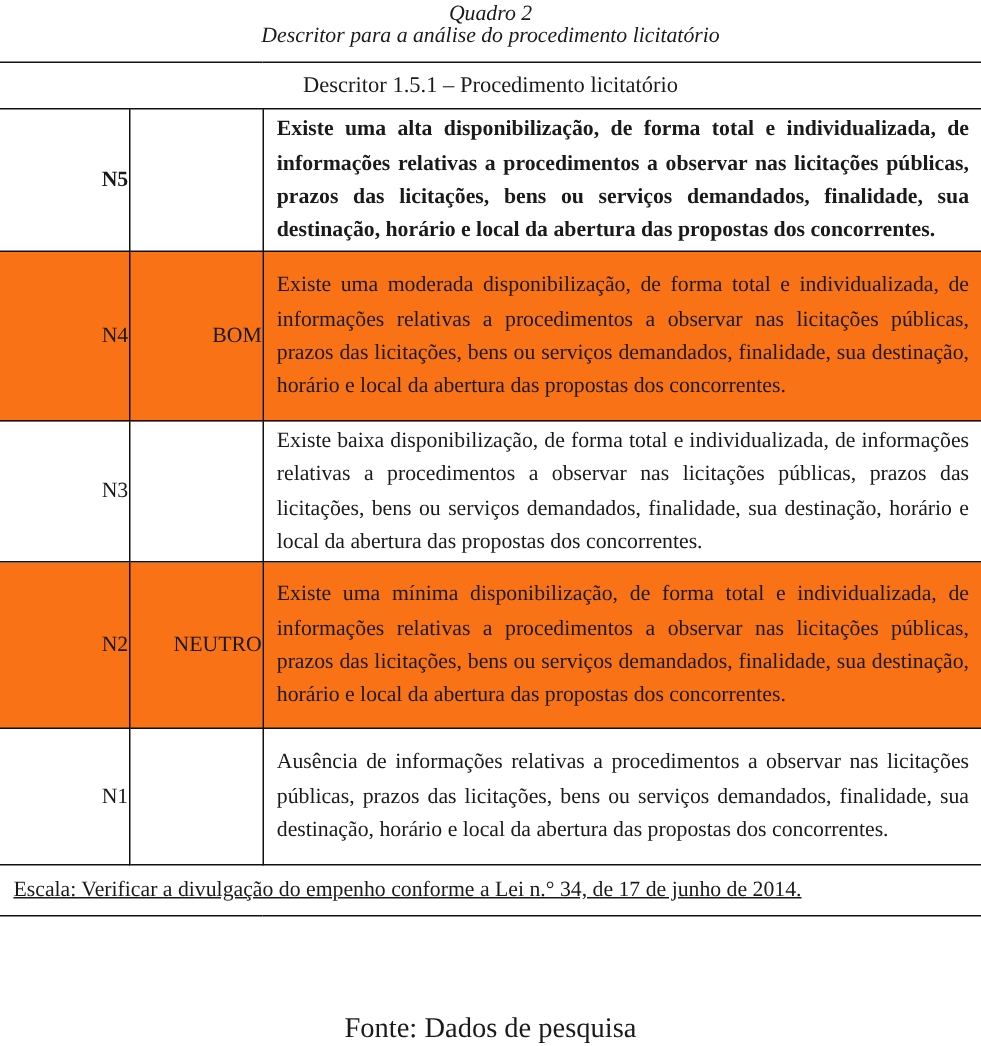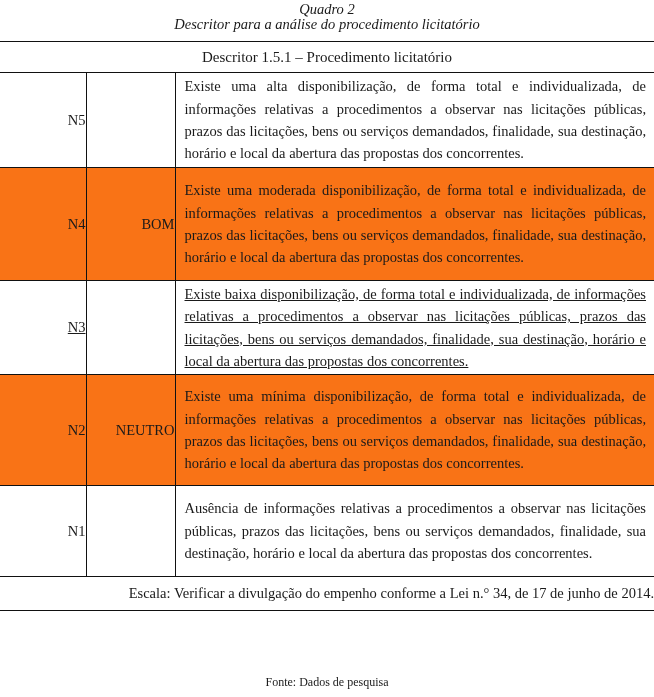--- a/index.html
+++ b/index.html
@@ -57,39 +57,40 @@
   }
   .lvl {
     text-align: right;
   }
   .desc {
     text-align: justify;
     padding: 0 8px 0 9px !important;
     line-height: 22.4px;
   }
   .shaded td { background: #f97316; }
-  .r5 td { height: 94px; }
+  .r5 td { height: 94px; font-weight: bold; }
   .r4 td { height: 112px; }
-  .r3 td { height: 93px; text-decoration: underline; }
+  .r3 td { height: 93px; }
   .r2 td { height: 110px; }
   .r1 td { height: 90px; }
 
   .escala-row td {
     height: 33px;
-    text-align: right;
+    text-align: left;
     padding-left: 9px !important;
     font-size: 14.5px;
+    text-decoration: underline;
   }
   .fonte {
     position: absolute;
     left: 0;
     top: 675px;
     width: 654px;
     text-align: center;
-    font-size: 12px;
+    font-size: 19px;
   }
 </style>
 </head>
 <body>
 
 <div class="caption num">Quadro 2</div>
 <div class="caption title">Descritor para a análise do procedimento licitatório</div>
 
 <table class="quadro">
   <colgroup>

